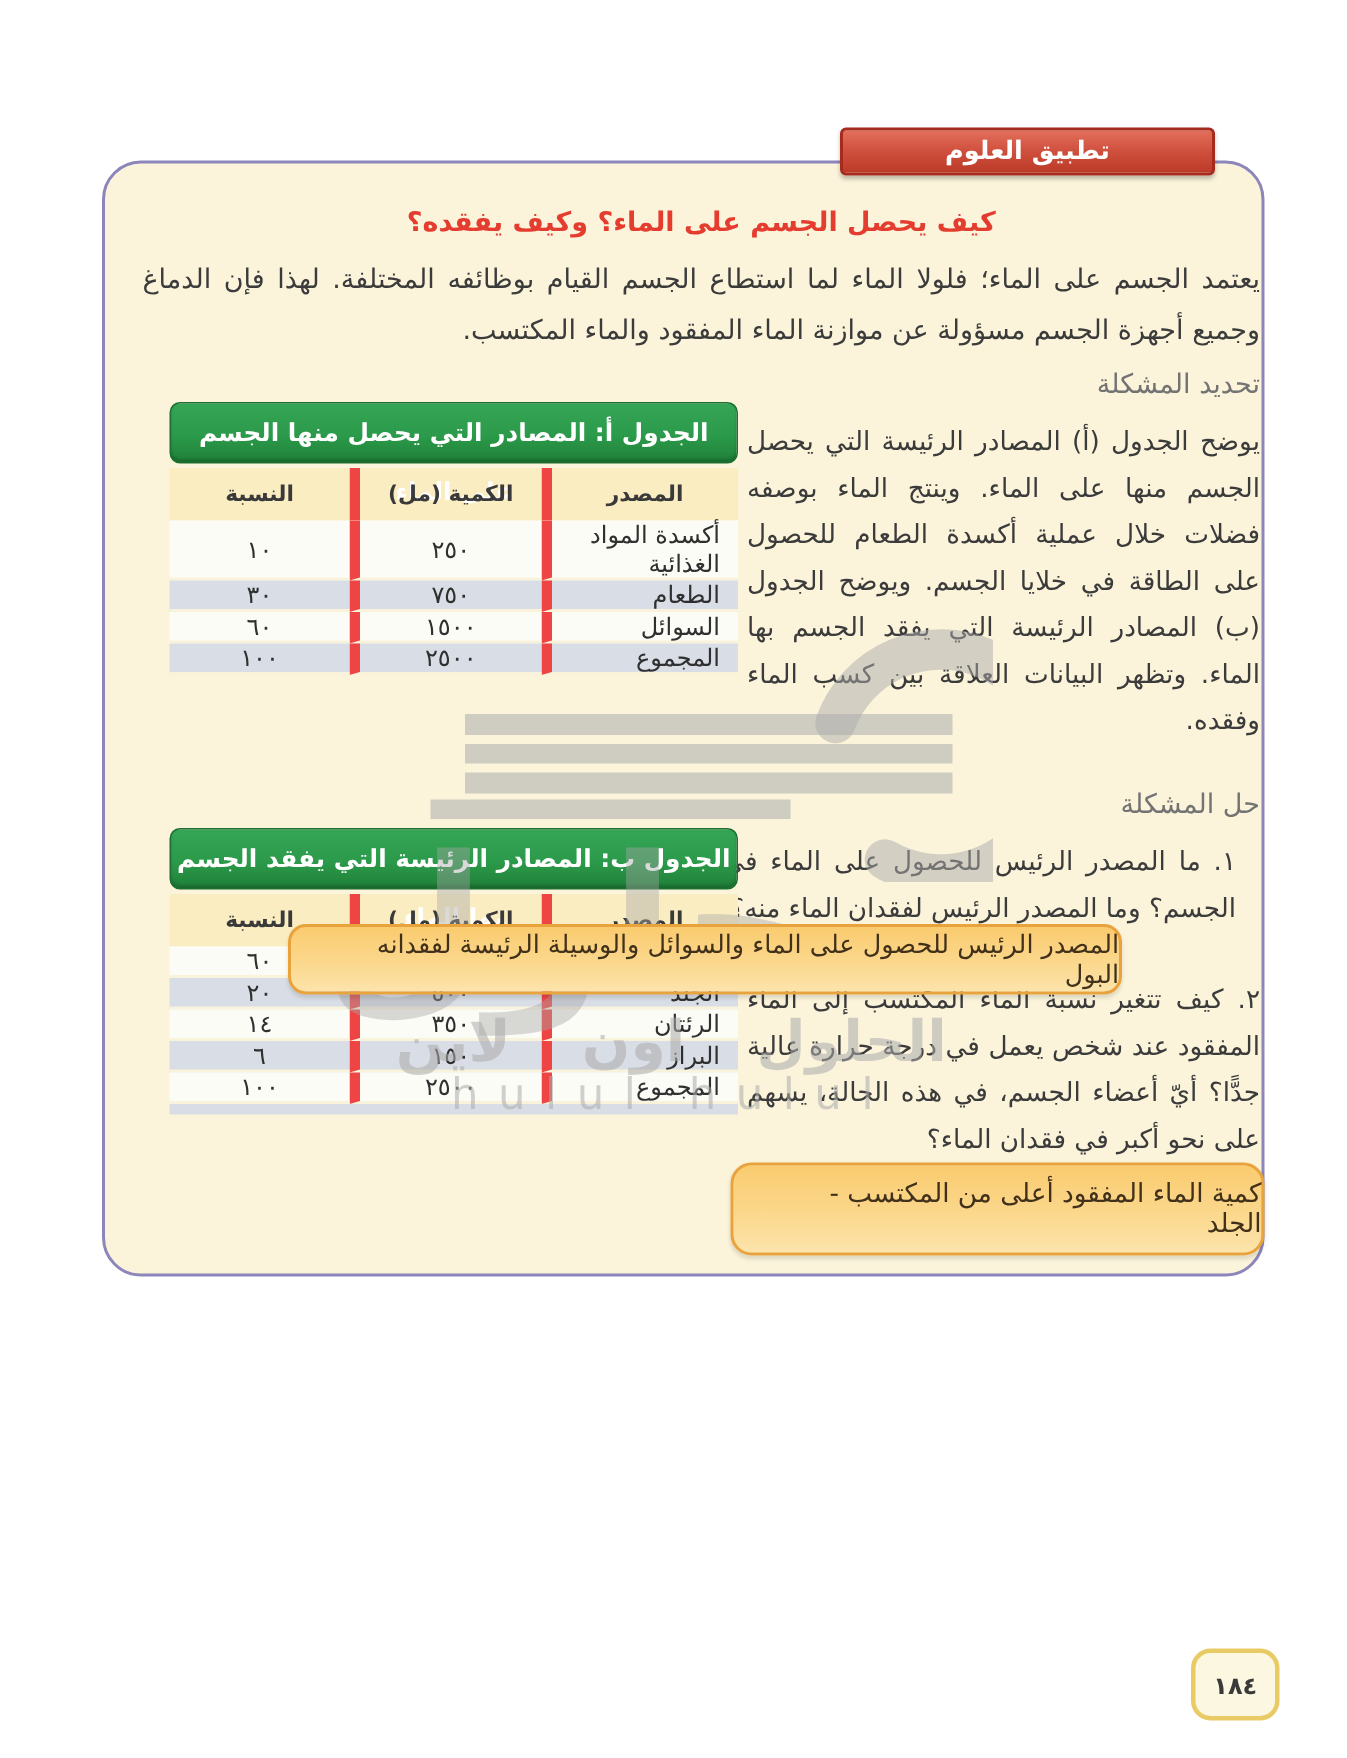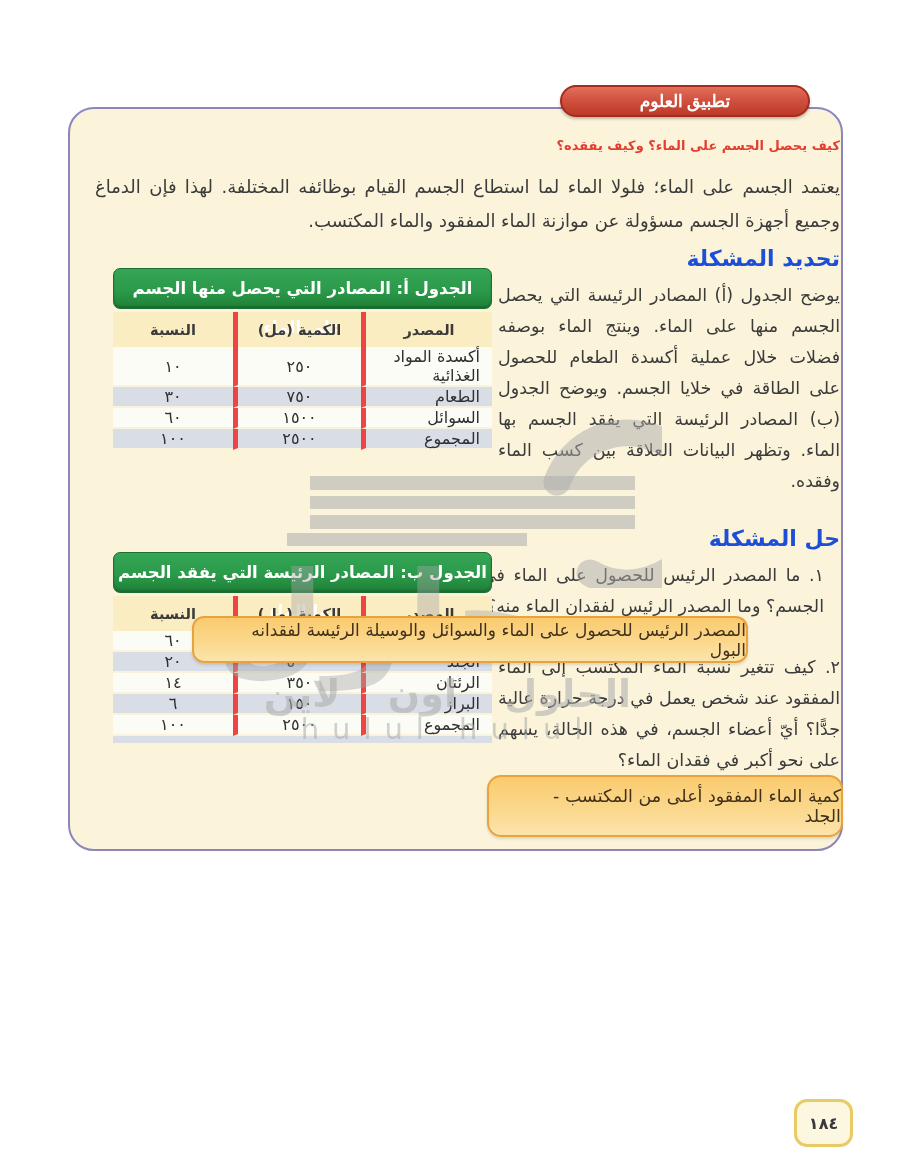--- a/index.html
+++ b/index.html
@@ -6,53 +6,53 @@
   body { background:#ffffff; font-family:"DejaVu Sans", sans-serif; }
   .page { position:relative; width:898px; height:1172px; background:#ffffff; overflow:hidden; direction:rtl; }
 
   
   .frame { position:absolute; left:68px; top:107px; width:775px; height:744px;
            background:#FBF4DB; border:2px solid #8C86BB; border-radius:26px; z-index:1; }
 
   
   .badge { position:absolute; left:560px; top:85px; width:250px; height:32px; z-index:7;
            background:linear-gradient(180deg,#E2705A 0%,#D15240 45%,#BC3A27 100%);
-           border:2px solid #A62B1D; border-radius:16px;
+           border:2px solid #A62B1D; border-radius:4px;
            display:flex; align-items:center; justify-content:center;
            color:#ffffff; font-weight:bold; font-size:17px;
-           box-shadow:0 2px 3px rgba(0,0,0,0.25);font-family:Liberation Serif, serif; }
+           box-shadow:0 2px 3px rgba(0,0,0,0.25); }
 
   .content { position:absolute; inset:0; z-index:2; }
 
-  .intro-title { position:absolute; left:95px; top:138px; width:745px; text-align:right;
-                 color:#E43D2F; font-weight:bold; font-size:13px; }
+  .intro-title { position:absolute; left:95px; top:138px; width:745px; text-align:center;
+                 color:#E43D2F; font-weight:bold; font-size:18px; }
   .intro-body  { position:absolute; left:95px; top:170px; width:745px; text-align:justify;
                  color:#3b3b3b; font-size:18px; line-height:34px; }
 
   .col-text { color:#3b3b3b; font-size:17.5px; line-height:31px; text-align:justify; }
-  .h-blue { position:absolute; color:#1d4ed8; font-weight:bold; font-size:22px; }
+  .h-blue { position:absolute; color:#737373; font-weight:normal; font-size:18px; }
   #identify-heading { left:498px; top:246px; width:342px; text-align:right; }
   #identify-body    { position:absolute; left:498px; top:280px; width:342px; }
   #solve-heading    { left:498px; top:526px; width:342px; text-align:right; }
   #q1 { position:absolute; left:482px; top:560px; width:342px; }
   #q2 { position:absolute; left:498px; top:652px; width:342px; }
 
   
   .tbl { position:absolute; width:379px; }
   #table-a { left:113px; top:268px; }
   #table-b { left:113px; top:552px; }
   .tbl-title { height:41px; line-height:39px; text-align:center; color:#ffffff;
                font-weight:bold; font-size:16.5px; border-radius:7px;
                background:linear-gradient(180deg,#35A556 0%,#2B9A4A 55%,#1F8038 100%);
                border:1px solid #1C6E31; margin-bottom:3px;
                box-shadow:inset 0 -2px 2px rgba(0,0,0,0.18); }
   table { width:100%; border-collapse:separate; border-spacing:0; table-layout:fixed; }
   th { height:35px; background:#FBEDC2; color:#3a3a3a; font-weight:bold; font-size:14.5px; }
   td { height:20px; font-size:16px; color:#2f2f2f; text-align:center; }
-  th:not(:last-child), td:not(:last-child) { border-left:5px solid #ef4444; }
+  th:not(:last-child), td:not(:last-child) { border-left:7px solid #ef4444; }
   td { border-bottom:2px solid #FAF3DC; }
   col.c-src { width:131px; } col.c-qty { width:128px; } col.c-pct { width:120px; }
   td:first-child { text-align:right; padding-right:12px; }
   tr.row-white td { background:#FCFCF7; }
   tr.row-gray  td { background:#D8DDE6; }
   .tbl-strip { height:7px; background:#D8DDE6; margin-top:0; }
 
   
   .watermark { position:absolute; inset:0; z-index:5; pointer-events:none; }
   .wm { position:absolute; color:#ABABAB; opacity:0.55; }

